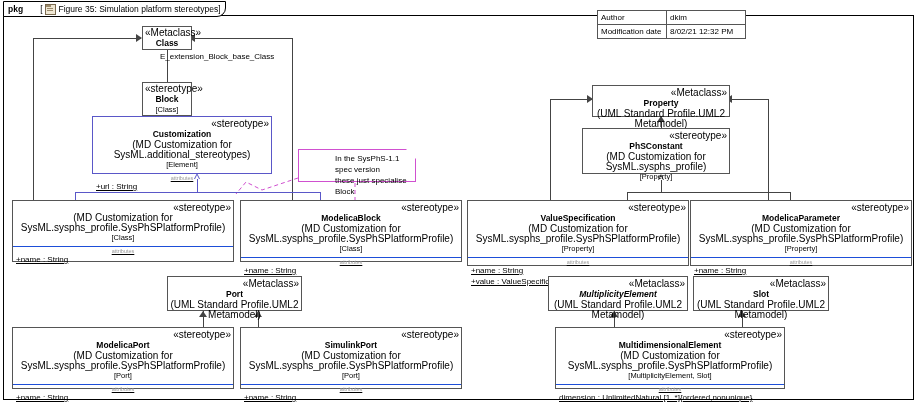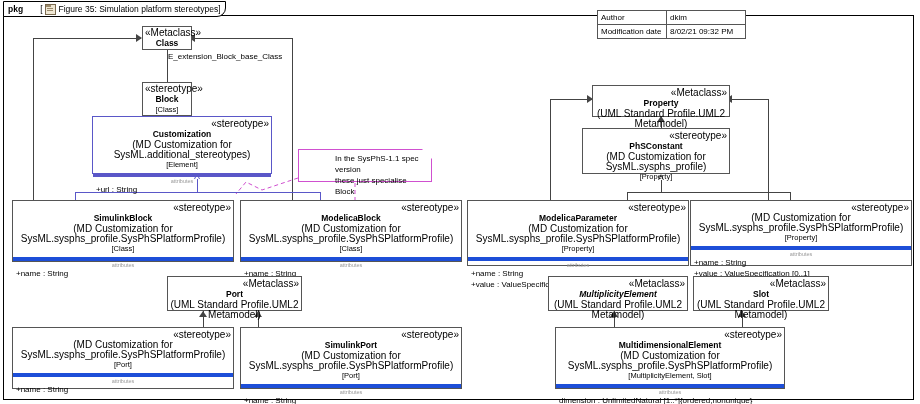--- a/index.html
+++ b/index.html
@@ -22,21 +22,21 @@
   
   .box{position:absolute;box-sizing:border-box;border:1px solid #555;background:#fff;
        font-size:8px;text-align:center;color:#000;z-index:5;}
   .box.blue{border-color:#5a57c8;}
   .box .hdr{padding:2px 2px 3px;}
   .box .ster{font-size:10px;line-height:10px;text-align:right;}
   .box .nm{font-weight:bold;font-size:8.5px;line-height:11px;}
   .box .nm.ital{font-style:italic;}
   .box .qual{font-size:10px;line-height:10px;}
   .box .base{font-size:7.5px;line-height:10px;}
-  .box .sep{border-top:4px solid #1d4ed8;}
+  .box .sep{border-top:1px solid #1d4ed8;text-decoration:underline;}
   .box.blue .sep{border-top-color:#5a57c8;}
   .box .attrhdr{font-size:5.5px;color:#999;line-height:7px;text-align:center;padding-top:1px;}
   .box .attr{font-size:8px;line-height:10px;text-align:left;padding:0 3px 1px;white-space:nowrap;}
 
   
   .note{position:absolute;box-sizing:border-box;border:1px solid #d050d0;background:#fff;
         font-size:8px;color:#000;text-align:left;padding:3px 4px;line-height:11px;z-index:6;}
   .note .foldline{position:absolute;right:-1px;top:-1px;width:0;height:0;
                   border-left:10px solid transparent;border-top:10px solid #fff;}
 
@@ -88,52 +88,52 @@
   </div>
 
   <table class="infotbl" style="left:597px;top:10px;">
     <tbody>
         <tr>
       <td style="width:62px;">Author</td>
       <td style="width:72px;margin-top:34px;">dkim</td>
     </tr>
     <tr>
       <td>Modification date</td>
-      <td>8/02/21 09:32 PM</td>
+      <td>8/02/21 12:32 PM</td>
     </tr>
   </tbody>
     </table>
 
   <div class="ln v" style="left:33px;top:38px;height:162px;"></div>
   <div class="ln h" style="left:33px;top:38px;width:108px;"></div>
   <div class="arrR" style="left:136px;top:34px;"></div>
   <div class="ln v" style="left:33px;top:199px;height:2px;"></div>
 
   <div class="ln v" style="left:292px;top:38px;height:162px;"></div>
   <div class="ln h" style="left:194px;top:38px;width:98px;"></div>
   <div class="arrL" style="left:189px;top:34px;"></div>
 
   <div class="ln v" style="left:167px;top:44px;height:38px;"></div>
   <div class="arrU" style="left:163px;top:44px;"></div>
-  <div class="lbl" style="left:168px;top:52px;">E_extension_Block_base_Class</div>
+  <div class="lbl" style="left:160px;top:52px;">E_extension_Block_base_Class</div>
 
   <div class="genU blue" style="left:194px;top:173px;"></div>
   <div class="ln v blue" style="left:197px;top:179px;height:13px;"></div>
   <div class="ln h blue" style="left:75px;top:192px;width:245px;"></div>
   <div class="ln v blue" style="left:75px;top:192px;height:8px;"></div>
   <div class="ln v blue" style="left:320px;top:192px;height:8px;"></div>
 
   <div class="ln v" style="left:203px;top:311px;height:16px;"></div>
   <div class="arrU" style="left:199px;top:311px;"></div>
   <div class="ln v" style="left:258px;top:311px;height:16px;"></div>
   <div class="arrU" style="left:254px;top:311px;"></div>
 
   <div class="ln v" style="left:203px;top:327px;height:0px;"></div>
 
-  <div class="note" style="left:298px;top:149px;width:134px;height:33px;padding-left:36px;">
+  <div class="note" style="left:298px;top:149px;width:118px;height:33px;padding-left:36px;">
     <div class="foldline"></div>
     <div>In the SysPhS-1.1 spec version</div>
     <div>these just specialise Block</div>
   </div>
 
   <svg class="dash" style="left:0;top:0;width:920px;height:404px;pointer-events:none;">
     <path d="M298,178 L262,190 L246,182 L236,194" stroke="#d050d0" stroke-width="1" fill="none" stroke-dasharray="4,3"></path>
     <path d="M355,183 L355,200" stroke="#d050d0" stroke-width="1" fill="none" stroke-dasharray="4,3"></path>
   </svg>
 
@@ -183,21 +183,20 @@
     </div>
     <div class="sep">
       <div class="attrhdr">attributes</div>
       <div class="attr">+url : String</div>
     </div>
   </div>
 
   <div class="box" style="left:12px;top:200px;width:222px;height:62px;">
     <div class="hdr">
       <div class="ster">«stereotype»</div>
-      <div class="nm">SimulinkBlock</div>
       <div class="qual">(MD Customization for SysML.sysphs_profile.SysPhSPlatformProfile)</div>
       <div class="base">[Class]</div>
     </div>
     <div class="sep">
       <div class="attrhdr">attributes</div>
       <div class="attr">+name : String</div>
     </div>
   </div>
 
   <div class="box" style="left:240px;top:200px;width:222px;height:62px;">
@@ -217,20 +216,21 @@
     <div class="hdr" style="padding:2px;">
       <div class="ster">«Metaclass»</div>
       <div class="nm">Port</div>
       <div class="qual">(UML Standard Profile.UML2 Metamodel)</div>
     </div>
   </div>
 
   <div class="box" style="left:12px;top:327px;width:222px;height:62px;">
     <div class="hdr">
       <div class="ster">«stereotype»</div>
+      <div class="nm">ModelicaPort</div>
       <div class="qual">(MD Customization for SysML.sysphs_profile.SysPhSPlatformProfile)</div>
       <div class="base">[Port]</div>
     </div>
     <div class="sep">
       <div class="attrhdr">attributes</div>
       <div class="attr">+name : String</div>
     </div>
   </div>
 
   <div class="box" style="left:240px;top:327px;width:222px;height:62px;">
@@ -259,34 +259,35 @@
       <div class="ster">«stereotype»</div>
       <div class="nm">PhSConstant</div>
       <div class="qual">(MD Customization for SysML.sysphs_profile)</div>
       <div class="base">[Property]</div>
     </div>
   </div>
 
   <div class="box" style="left:467px;top:200px;width:222px;height:66px;">
     <div class="hdr">
       <div class="ster">«stereotype»</div>
+      <div class="nm">ValueSpecification</div>
+      <div class="qual">(MD Customization for SysML.sysphs_profile.SysPhSPlatformProfile)</div>
+      <div class="base">[Property]</div>
+    </div>
+    <div class="sep">
+      <div class="attrhdr">attributes</div>
+      <div class="attr">+name : String</div>
+      <div class="attr">+value : ValueSpecification [0..1]</div>
+    </div>
+  </div>
+
+  <div class="box" style="left:690px;top:200px;width:222px;height:66px;">
+    <div class="hdr">
+      <div class="ster">«stereotype»</div>
       <div class="nm">ModelicaParameter</div>
-      <div class="qual">(MD Customization for SysML.sysphs_profile.SysPhSPlatformProfile)</div>
-      <div class="base">[Property]</div>
-    </div>
-    <div class="sep">
-      <div class="attrhdr">attributes</div>
-      <div class="attr">+name : String</div>
-      <div class="attr">+value : ValueSpecification [0..1]</div>
-    </div>
-  </div>
-
-  <div class="box" style="left:690px;top:200px;width:222px;height:66px;">
-    <div class="hdr">
-      <div class="ster">«stereotype»</div>
       <div class="qual">(MD Customization for SysML.sysphs_profile.SysPhSPlatformProfile)</div>
       <div class="base">[Property]</div>
     </div>
     <div class="sep">
       <div class="attrhdr">attributes</div>
       <div class="attr">+name : String</div>
       <div class="attr">+value : ValueSpecification [0..1]</div>
     </div>
   </div>
 

